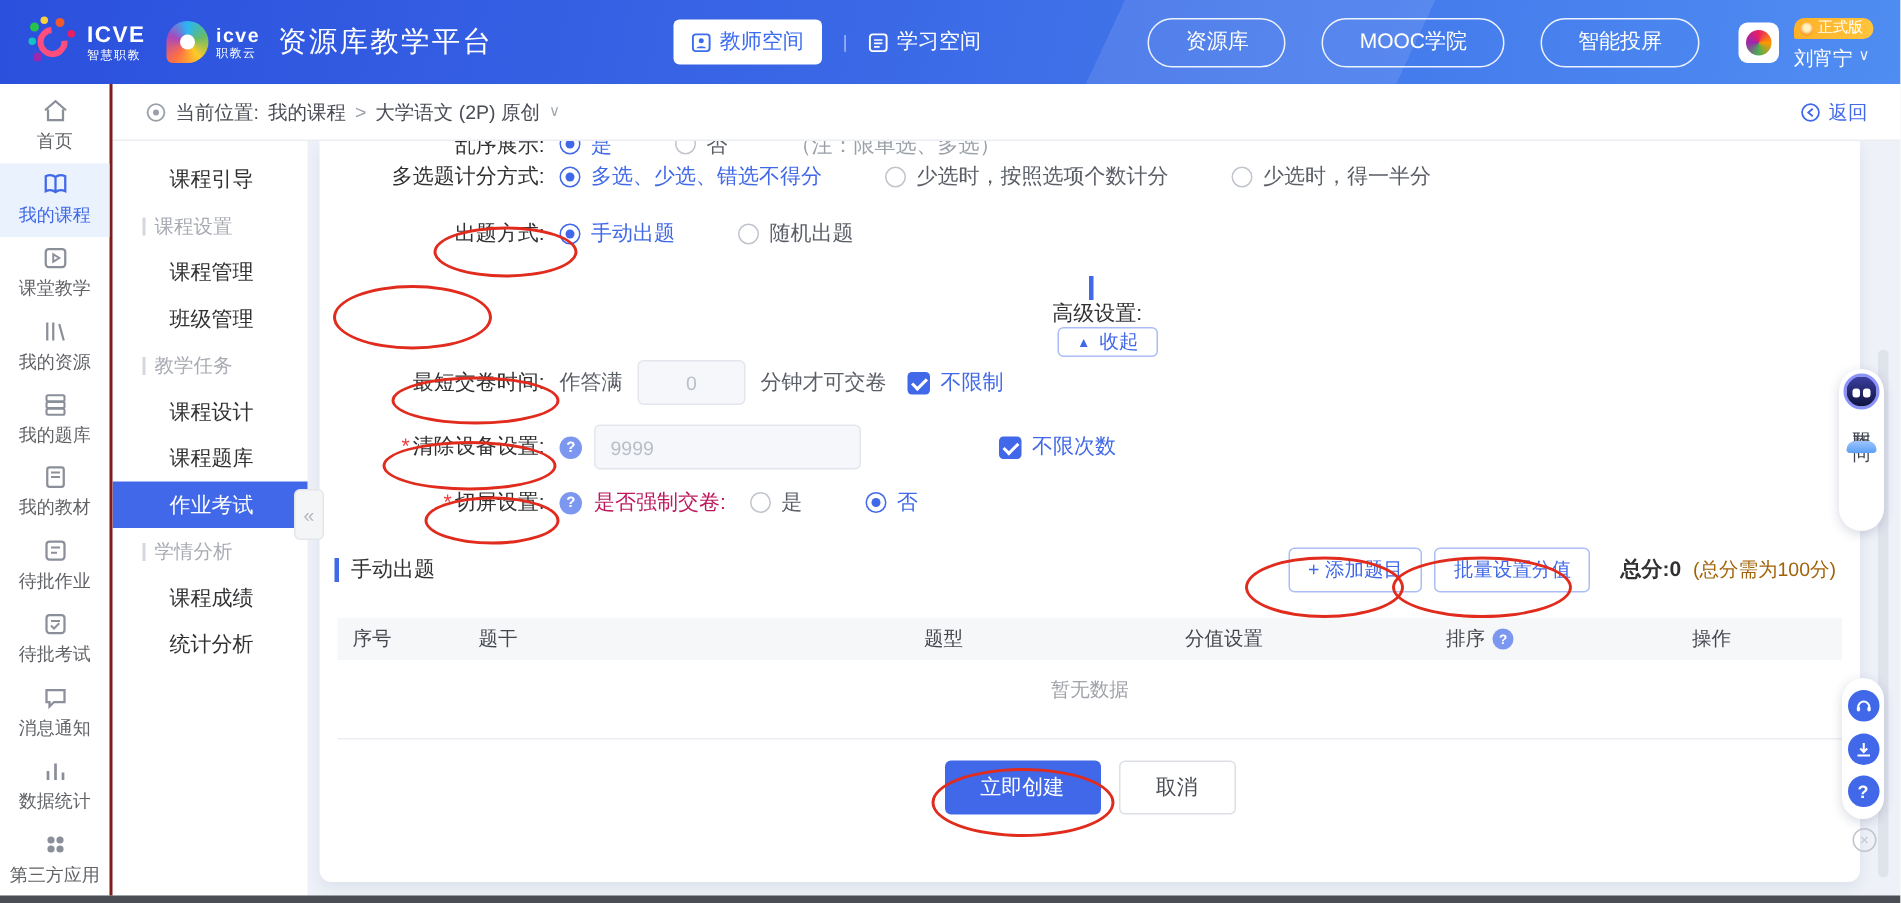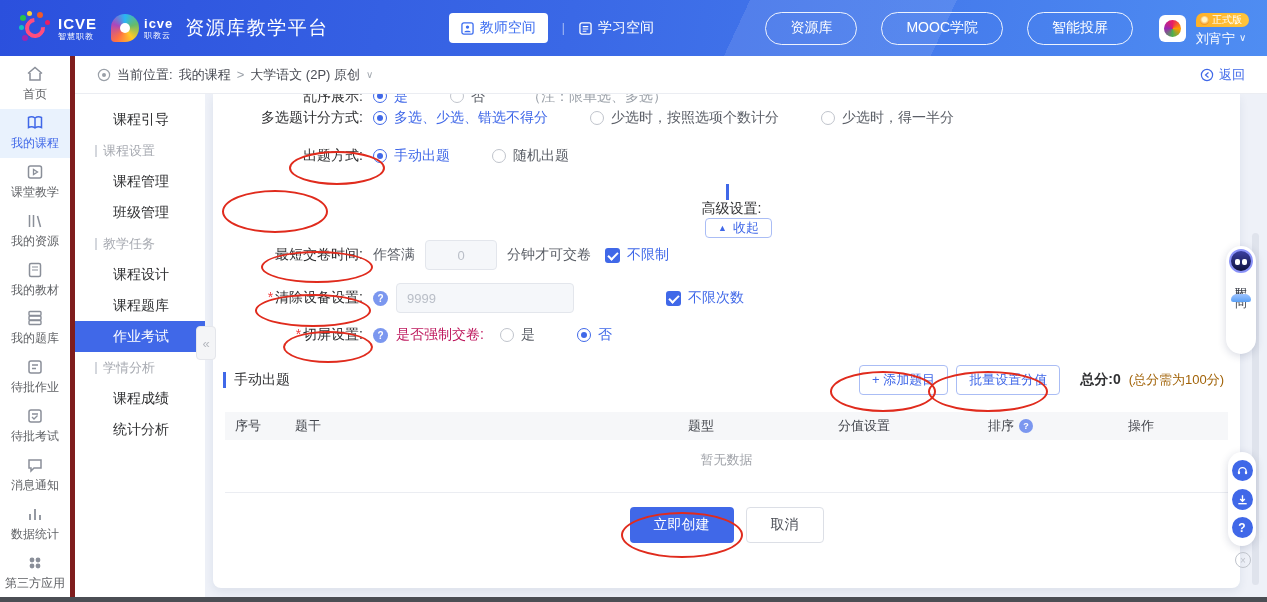--- a/index.html
+++ b/index.html
@@ -71,21 +71,21 @@
   .breadcrumb-bar{
     position:absolute; left:75px; right:0; top:56px; height:38px; background:#fff;
     border-bottom:1px solid #ebedf2; display:flex; align-items:center; padding:0 22px; z-index:10; font-size:13px; color:#4a4d55;
   }
   .breadcrumb-bar .crumb { display:flex; align-items:center; gap:6px; }
   .back-link{ margin-left:auto; color:#4068e8; display:flex; align-items:center; gap:5px; cursor:pointer; }
 
   
   .left-sidebar{
     position:absolute; left:0; top:56px; bottom:5px; width:75px; background:#fff;
-    border-right:5px solid #7f1d1d; z-index:12; display:flex; flex-direction:column; padding-top:4px;
+    border-right:2px solid #7f1d1d; z-index:12; display:flex; flex-direction:column; padding-top:4px;
   }
   .side-item{ height:50px; display:flex; flex-direction:column; align-items:center; justify-content:center; gap:3px; cursor:pointer; }
   .side-item .lbl{ font-size:12px; color:#606266; white-space:nowrap; }
   .side-item svg{ stroke:#8a8f99; fill:none; }
   .side-item.active{ background:#e9f2fd; }
   .side-item.active .lbl{ color:#4068e8; }
   .side-item.active svg{ stroke:#4068e8; }
 
   
   .subnav{
@@ -151,21 +151,21 @@
     height:30px; padding:0 12px; border:1px solid #aabdf5; border-radius:4px; background:#fff;
     color:#4068e8; font-size:13px; cursor:pointer; display:inline-flex; align-items:center; white-space:nowrap; font-family:inherit;
   }
   .btn-gap{ margin-left:8px; }
   .total-text{ margin-left:20px; white-space:nowrap; }
   .total-label{ font-weight:bold; color:#303133; }
   .total-note{ color:#a16207; margin-left:4px; font-size:13px; }
 
   .table-head{
     margin:17px 12px 0 12px; height:28px; background:#f6f7f9; display:flex; align-items:center;
-    font-size:13px; color:#44474e; padding:0 10px;
+    font-size:13px; color:#44474e; padding:0 10px;gap:24px;
   }
   .col-no{ width:60px; } .col-stem{ flex:1; } .col-type{ width:150px; } .col-score{ width:150px; }
   .col-sort{ width:140px; display:flex; align-items:center; gap:5px; } .col-op{ width:90px; }
   .sort-help{ width:14px; height:14px; font-size:9px; margin:0; }
   .empty-row{ height:40px; display:flex; align-items:center; justify-content:center; color:#a0a3a9; font-size:13px; }
   .hr{ height:1px; background:#ebedf2; margin:12px 12px 0 12px; }
   .footer-row{ margin-top:14px; display:flex; justify-content:center; gap:12px; }
   .primary-btn{
     height:36px; padding:0 24px; background:#4068e8; color:#fff; border:none; border-radius:4px;
     font-size:14px; cursor:pointer; font-family:inherit;
@@ -306,32 +306,32 @@
     <span class="lbl">课堂教学</span>
   </div>
   <div class="side-item">
     <svg width="18" height="18" viewBox="0 0 18 18">
         <path d="M3.5 3v12M7.5 3v12M11.5 4l3 11" stroke-width="1.5"></path>
       </svg>
     <span class="lbl">我的资源</span>
   </div>
   <div class="side-item">
     <svg width="18" height="18" viewBox="0 0 18 18">
-        <rect x="3.5" y="2.5" width="11" height="13" rx="1.5" stroke-width="1.5"></rect>
-        <path d="M6 6h6M6 9h6" stroke-width="1.2"></path>
-      </svg>
-    <span class="lbl">我的教材</span>
-  </div>
-  <div class="side-item">
-    <svg width="18" height="18" viewBox="0 0 18 18">
         <rect x="3" y="2.5" width="12" height="4" rx="1" stroke-width="1.4"></rect>
         <rect x="3" y="7" width="12" height="4" rx="1" stroke-width="1.4"></rect>
         <rect x="3" y="11.5" width="12" height="4" rx="1" stroke-width="1.4"></rect>
       </svg>
     <span class="lbl">我的题库</span>
+  </div>
+  <div class="side-item">
+    <svg width="18" height="18" viewBox="0 0 18 18">
+        <rect x="3.5" y="2.5" width="11" height="13" rx="1.5" stroke-width="1.5"></rect>
+        <path d="M6 6h6M6 9h6" stroke-width="1.2"></path>
+      </svg>
+    <span class="lbl">我的教材</span>
   </div>
   <div class="side-item">
     <svg width="18" height="18" viewBox="0 0 18 18">
         <rect x="3" y="3" width="12" height="12" rx="2" stroke-width="1.5"></rect>
         <path d="M6 7h6M6 10.5h4" stroke-width="1.3"></path>
       </svg>
     <span class="lbl">待批作业</span>
   </div>
   <div class="side-item">
     <svg width="18" height="18" viewBox="0 0 18 18">

